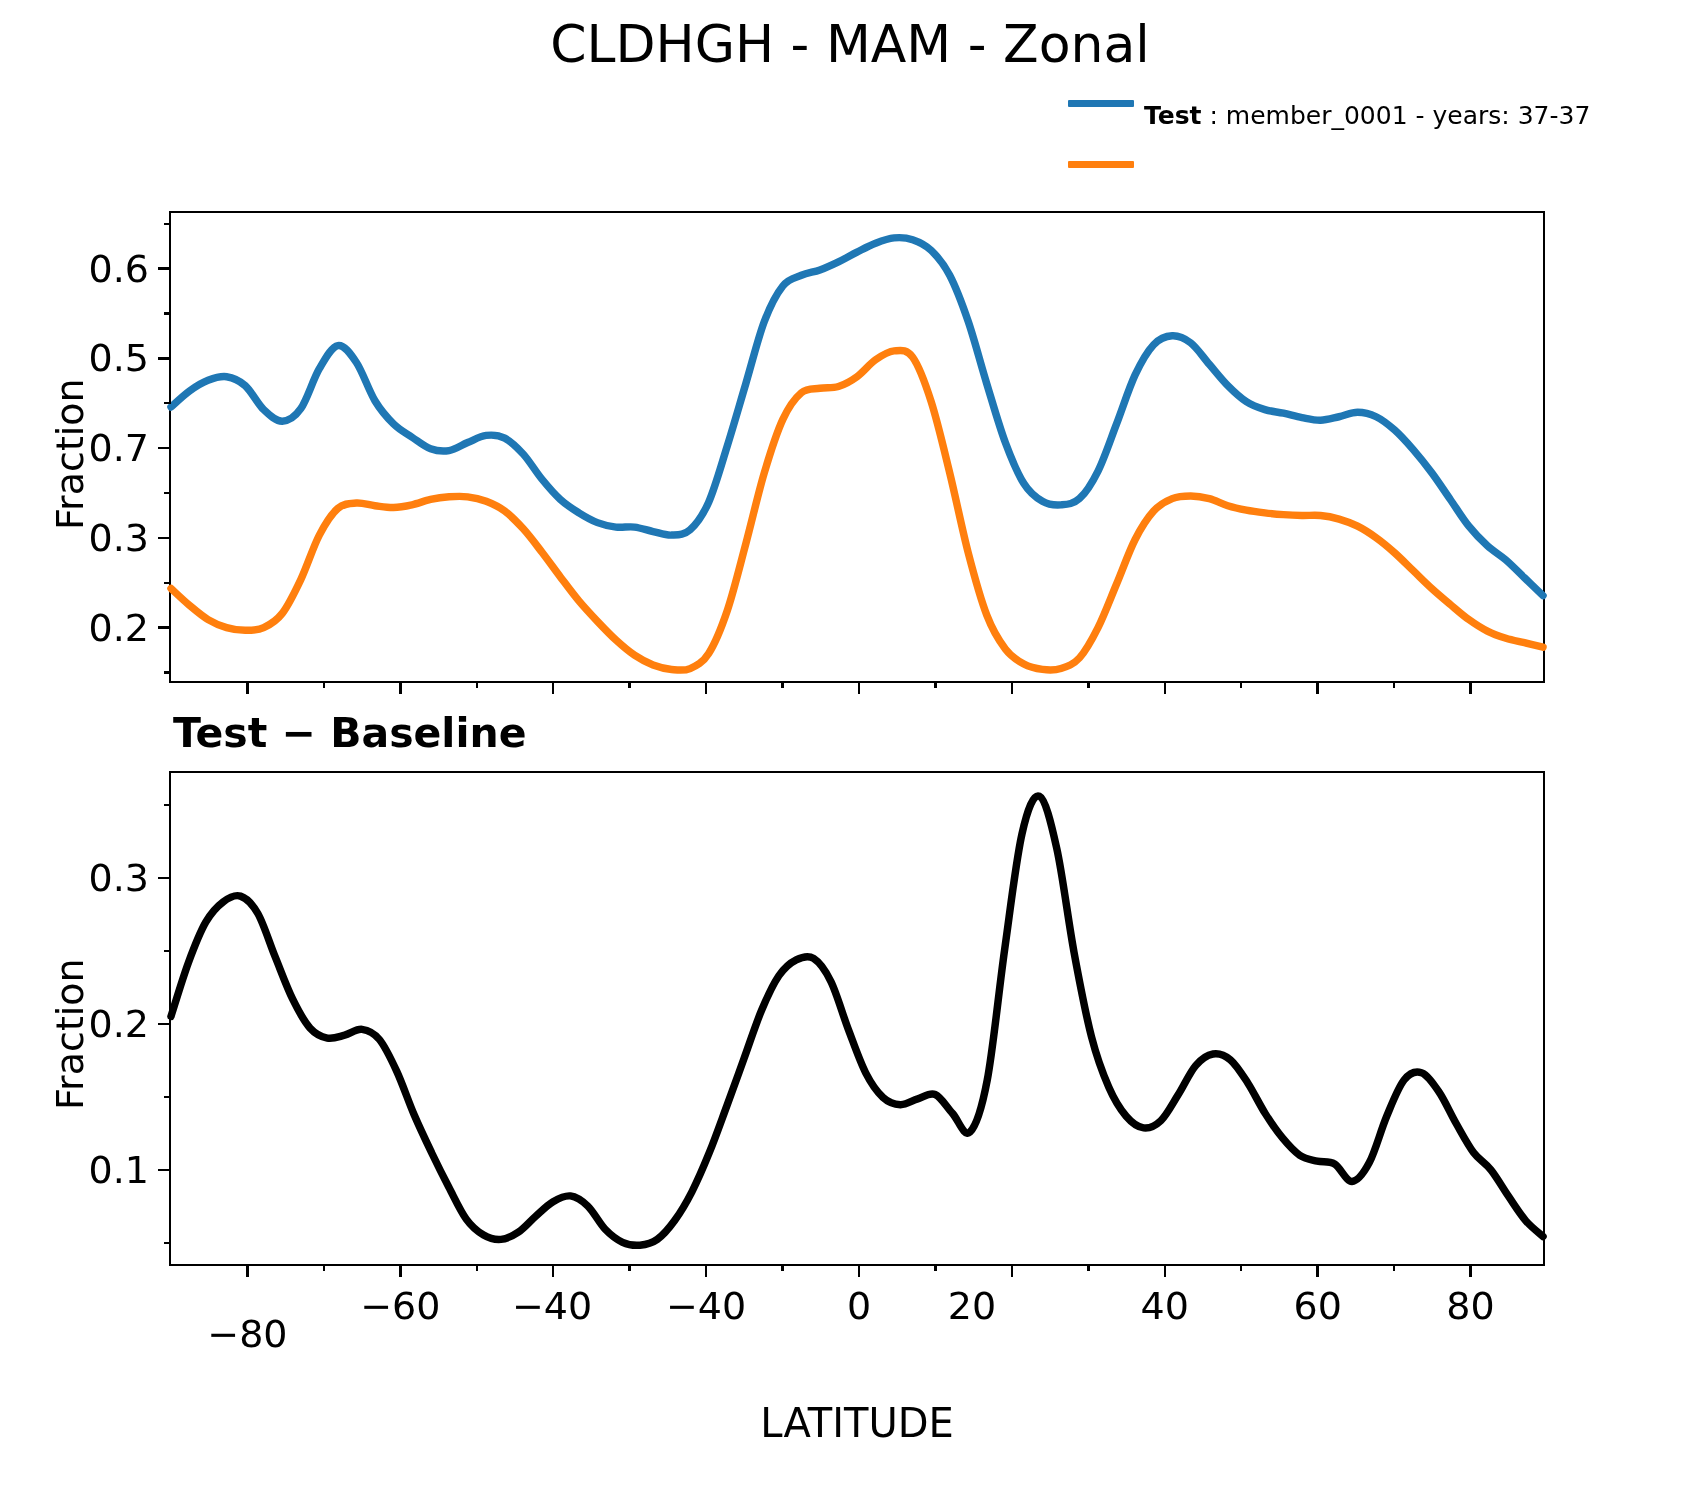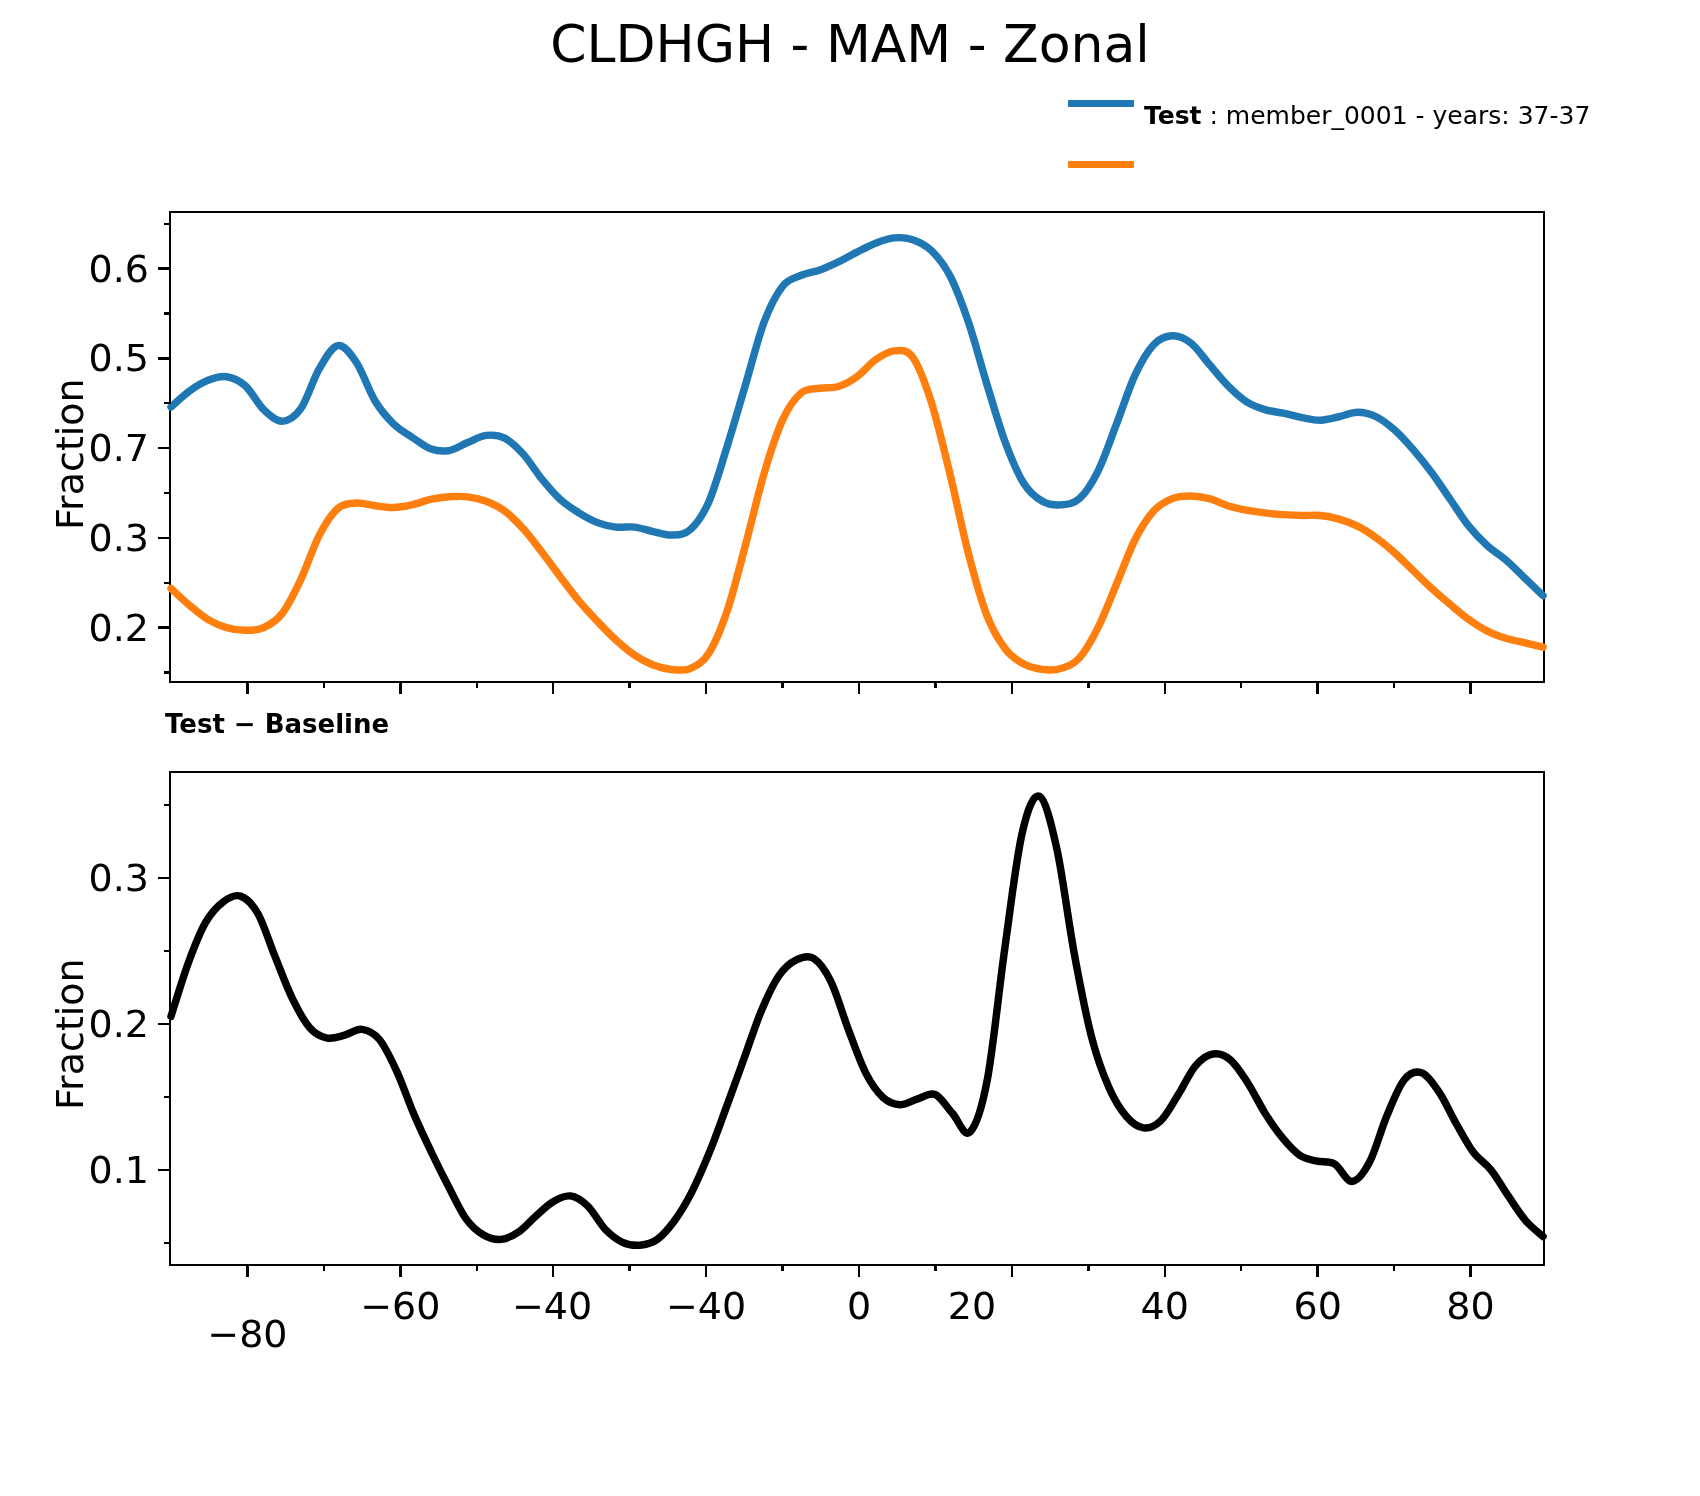--- a/index.html
+++ b/index.html
@@ -128,23 +128,23 @@
   .axis-xlabel {
     position: absolute;
     left: 169px;
     width: 1376px;
     text-align: center;
     top: 1400px;
     font-size: 40px;
   }
   .panel-subtitle {
     position: absolute;
-    left: 165px;
+    left: 173px;
     top: 709px;
-    font-size: 26px;
+    font-size: 41px;
     font-weight: 700;
   }
 </style>
 </head>
 <body>
 
 <div id="figure">
 
   <div class="fig-title">CLDHGH - MAM - Zonal</div>
 
@@ -241,14 +241,15 @@
       <div class="tick-x minor" style="left: 304.578px;"></div>
       <div class="tick-x minor" style="left: 457.467px;"></div>
       <div class="tick-x minor" style="left: 610.356px;"></div>
       <div class="tick-x minor" style="left: 763.244px;"></div>
       <div class="tick-x minor" style="left: 916.133px;"></div>
       <div class="tick-x minor" style="left: 1069.02px;"></div>
       <div class="tick-x minor" style="left: 1221.91px;"></div>
     </div>
   <div class="axis-ylabel" id="ylabel-bottom">Fraction</div>
 
+  <div class="axis-xlabel">LATITUDE</div>
 
 </div>
 
 </body></html>

